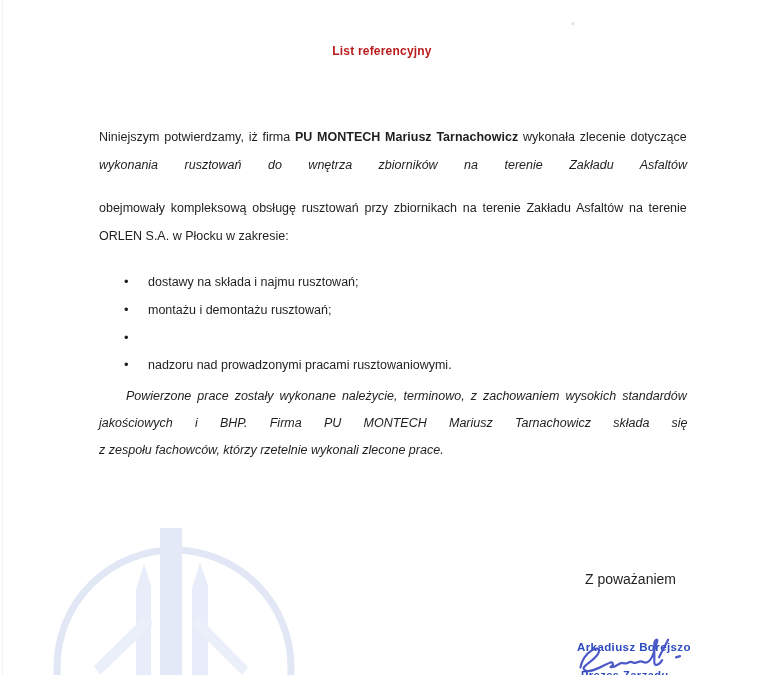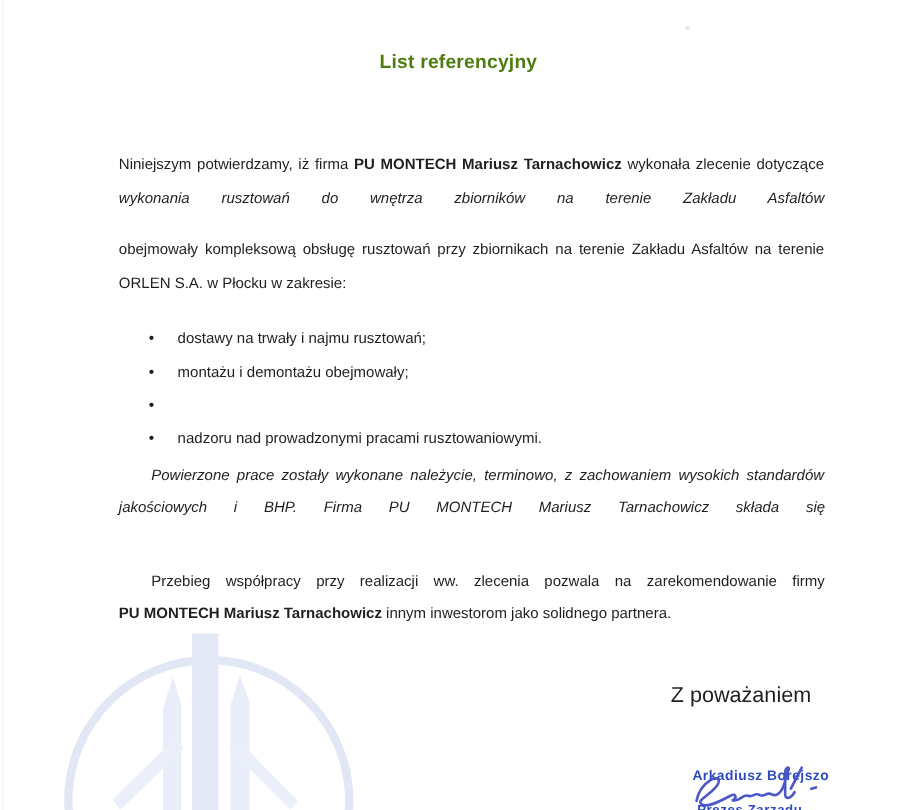--- a/index.html
+++ b/index.html
@@ -12,38 +12,38 @@
 
   
   .edge-line{position:absolute;left:2px;top:0;width:1px;height:675px;background:#f3f3f3;}
   .speck{position:absolute;left:571px;top:22px;width:4px;height:3px;background:#dcdcdc;border-radius:50%;opacity:.7;}
 
   
   .watermark{position:absolute;left:0;top:512px;width:320px;height:163px;pointer-events:none;}
 
   .title{
     position:absolute;top:44px;left:0;width:764px;text-align:center;
-    font-weight:700;font-size:16px;color:#4d7c0f;letter-spacing:.2px;
+    font-weight:700;font-size:12px;color:#b91c1c;letter-spacing:.2px;
   }
 
   .content{position:absolute;left:99px;width:588px;color:#1f1f1f;font-size:12.5px;}
   .p1{top:124px;line-height:27.5px;}
   .bullets{top:268px;line-height:27px;}
   .p2{top:383px;line-height:27px;font-style:italic;}
   .p3{top:471px;line-height:27px;}
   .line{display:block;}
   .indent{padding-left:27px;}
   .b{font-weight:700;}
 
   .bullet-row{display:flex;align-items:baseline;margin-left:25px;}
   .bullet-marker{width:24px;flex:0 0 24px;font-size:13px;color:#1f1f1f;}
 
   .closing{
     position:absolute;top:569px;left:88px;width:588px;text-align:right;
-    font-size:18px;color:#1f1f1f;line-height:20px;
+    font-size:14px;color:#1f1f1f;line-height:20px;
   }
 
   .sig-block{position:absolute;left:0;top:0;width:764px;height:675px;pointer-events:none;}
   .stamp-name{
     position:absolute;left:577px;top:641px;
     font-weight:700;font-size:11.5px;letter-spacing:.4px;color:#2d4cc0;
   }
   .sig-svg{position:absolute;left:570px;top:636px;transform:rotate(-3deg);}
   .partial-title{
     position:absolute;left:581px;top:669px;
@@ -72,44 +72,41 @@
   <div class="content p1">
     <div class="line jline" style="word-spacing: 1.3px; white-space: nowrap;"><span>Niniejszym potwierdzamy, iż firma </span><span class="b">PU MONTECH Mariusz Tarnachowicz</span><span> wykonała zlecenie dotyczące</span></div>
     <div class="line jline" style="word-spacing: 23px; white-space: nowrap; font-style: italic;">wykonania rusztowań do wnętrza zbiorników na terenie Zakładu Asfaltów</div>
     <div class="line jline" style="word-spacing: 2.27273px; white-space: nowrap; margin-top: 16px;">obejmowały kompleksową obsługę rusztowań przy zbiornikach na terenie Zakładu Asfaltów na terenie</div>
     <div class="line">ORLEN S.A. w Płocku w zakresie:</div>
   </div>
 
   <div class="content bullets">
     <div class="bullet-row">
       <span class="bullet-marker">•</span>
-      <span>dostawy na trwały i najmu rusztowań;</span>
+      <span>dostawy na składa i najmu rusztowań;</span>
     </div>
     <div class="bullet-row">
       <span class="bullet-marker">•</span>
-      <span>montażu i demontażu obejmowały;</span>
+      <span>montażu i demontażu rusztowań;</span>
     </div>
     <div class="bullet-row">
       <span class="bullet-marker">•</span>
     </div>
     <div class="bullet-row">
       <span class="bullet-marker">•</span>
       <span>nadzoru nad prowadzonymi pracami rusztowaniowymi.</span>
     </div>
   </div>
 
   <div class="content p2">
     <div class="line jline indent" style="word-spacing: 2.55556px; white-space: nowrap;">Powierzone prace zostały wykonane należycie, terminowo, z zachowaniem wysokich standardów</div>
     <div class="line jline" style="word-spacing: 18.7778px; white-space: nowrap;">jakościowych i BHP. Firma PU MONTECH Mariusz Tarnachowicz składa się</div>
+    <div class="line">z zespołu fachowców, którzy rzetelnie wykonali zlecone prace.</div>
   </div>
 
-  <div class="content p3">
-    <div class="line jline indent" style="word-spacing: 9.33333px; white-space: nowrap;">Przebieg współpracy przy realizacji ww. zlecenia pozwala na zarekomendowanie firmy</div>
-    <div class="line"><span class="b">PU MONTECH Mariusz Tarnachowicz</span><span> innym inwestorom jako solidnego partnera.</span></div>
-  </div>
 
   <div class="closing">Z poważaniem</div>
 
   <div class="sig-block">
     <div class="stamp-name">Arkadiusz Borejszo</div>
     <svg class="sig-svg" width="150" height="42" viewBox="0 0 150 42" aria-hidden="true">
       <g fill="none" stroke="#4350c6" stroke-width="2.2" stroke-linecap="round" stroke-linejoin="round" opacity="0.95">
         <path d="M10 28 C14 12, 32 5, 29 14 C26 22, 9 27, 14 31 C19 35, 32 28, 39 25 C43 23, 44 28, 40 29 C46 31, 49 24, 53 26 C57 28, 59 23, 63 26 C67 28, 69 23, 73 26 C77 28, 81 25, 84 17 L88 6 C89 3, 85 4, 85 9 L84 27 C84 31, 89 30, 92 25"></path>
         <path d="M99 5 L89 22"></path>
         <path d="M106 23 L110 22"></path>

